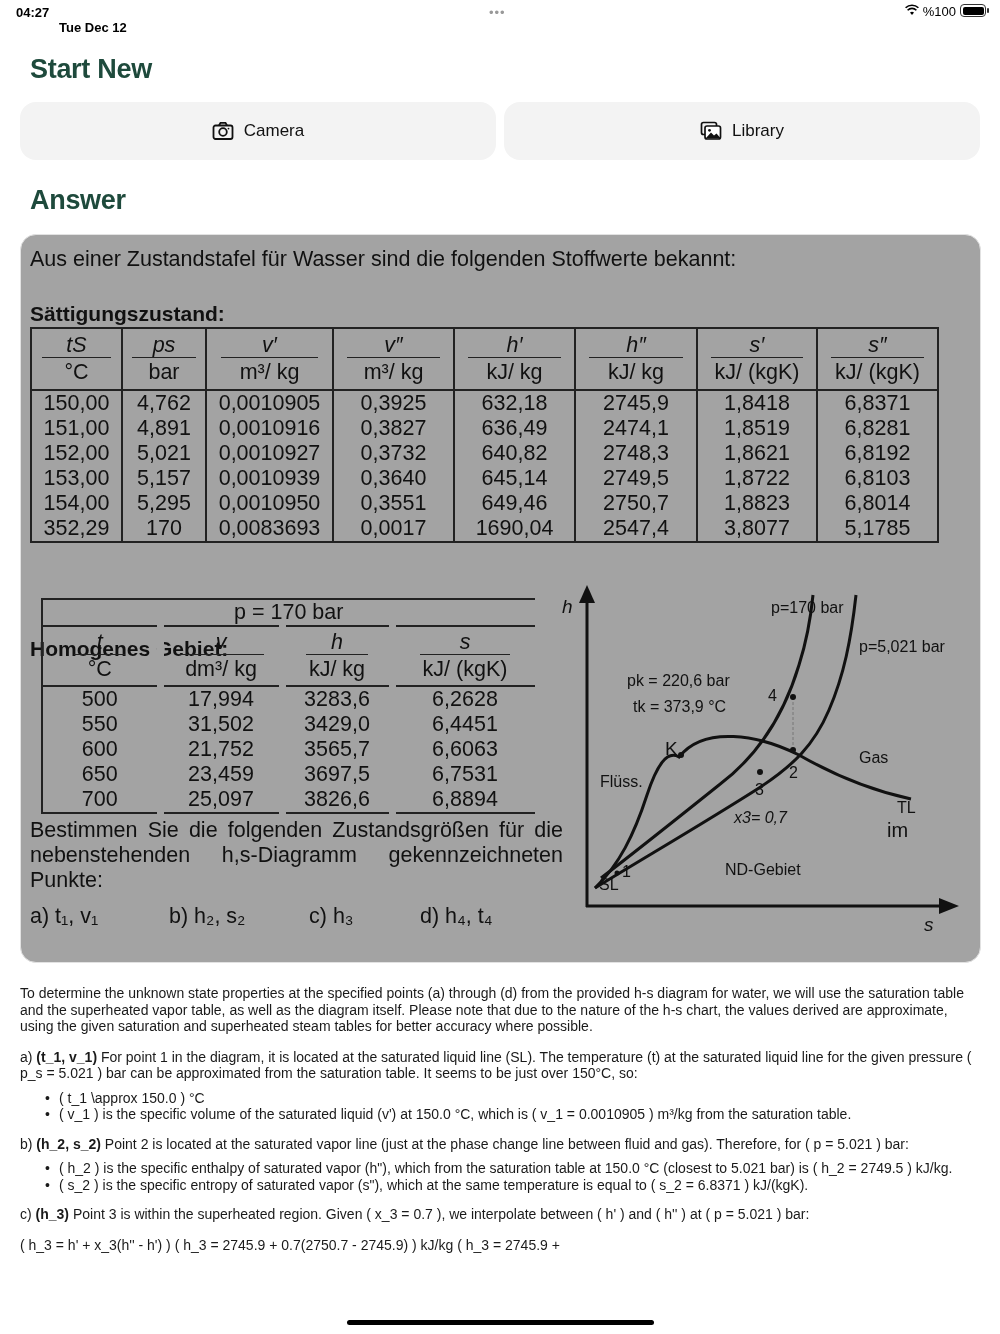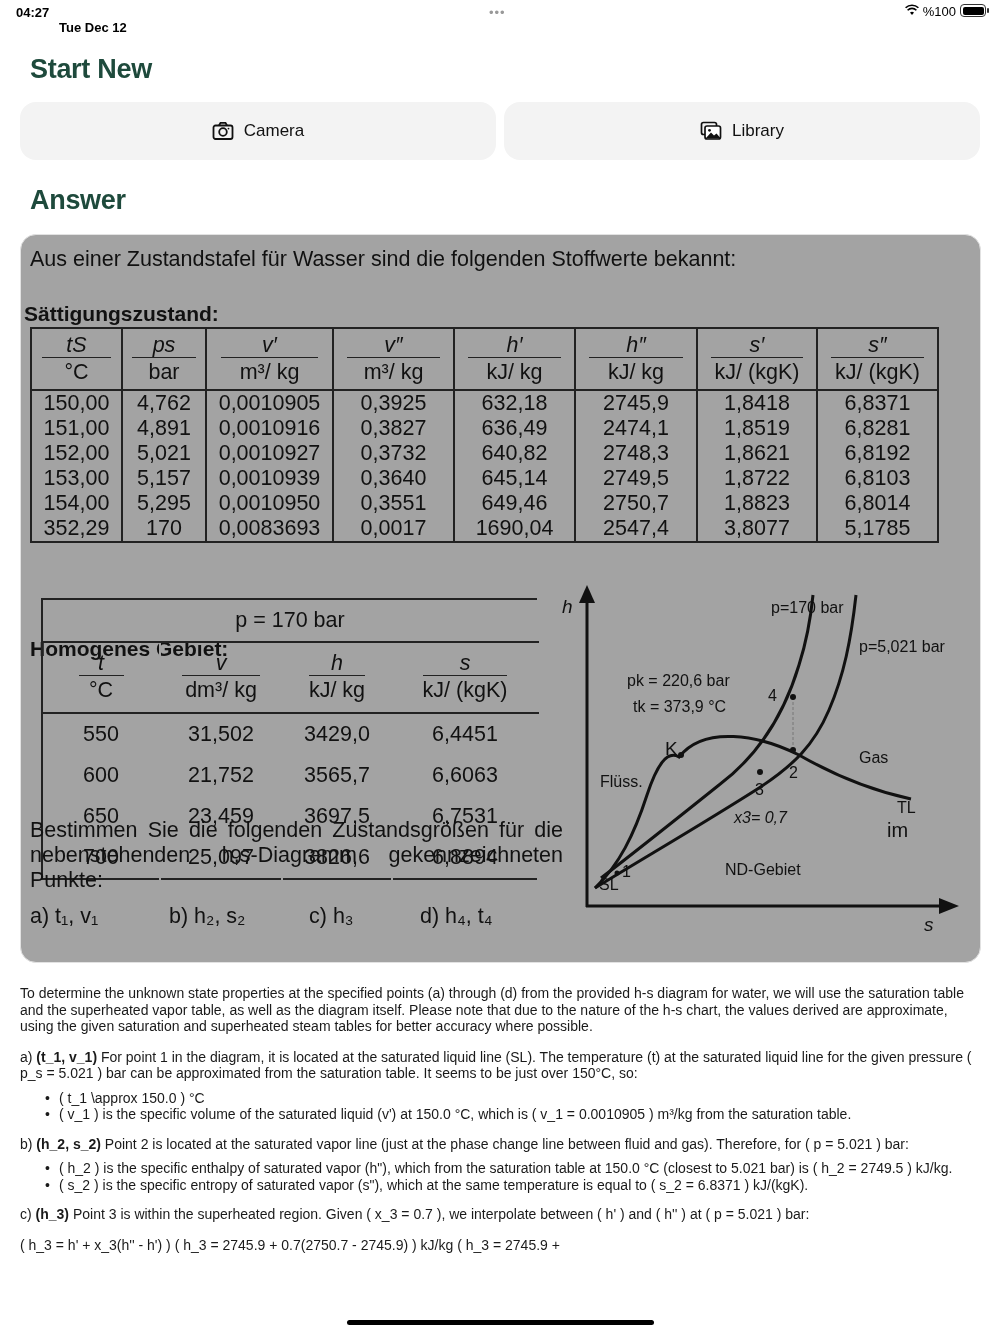--- a/index.html
+++ b/index.html
@@ -23,34 +23,34 @@
 
   .action-btn { position: absolute; top: 102px; height: 58px; background: #f3f3f3; border-radius: 16px; display: flex; align-items: center; justify-content: center; gap: 10px; font-size: 17px; color: #111; cursor: pointer; }
   .btn-camera { left: 20px; width: 476px; }
   .btn-library { left: 504px; width: 476px; }
   .btn-icon { width: 22px; height: 20px; }
 
   
   .problem-card { position: absolute; left: 20px; top: 234px; width: 961px; height: 729px; border: 1.5px solid #e2e2e2; border-radius: 16px; background: #a3a3a3; overflow: hidden; }
   .intro { position: absolute; left: 9px; top: 12px; font-size: 21.5px; color: #111; }
   .sub-heading { position: absolute; font-size: 21px; font-weight: 700; color: #111; }
-  .sh-sat { left: 3px; top: 67px; text-align: center; }
+  .sh-sat { left: 9px; top: 67px; text-align: center; }
   .sh-hom { left: 9px; top: 354px; margin-top: 48px; }
 
   table.sat { position: absolute; left: 9px; top: 92px; border-collapse: collapse; font-size: 21.5px; color: #111; }
   table.sat th, table.sat td { border-left: 2px solid #222; border-right: 2px solid #222; text-align: center; padding: 0; }
   table.sat { border: 2px solid #222; }
   table.sat thead tr { border-bottom: 2px solid #222; }
   table.sat th { font-weight: 400; height: 62px; vertical-align: middle; }
   table.sat td { height: 25px; line-height: 25px; }
   .hdr-sym { display: block; font-style: italic; border-bottom: 1.2px solid #222; margin: 0 auto; width: 78%; line-height: 24px; }
   .hdr-unit { display: block; line-height: 28px; }
 
   table.hom { position: absolute; left: 20px; top: 363px; border-collapse: collapse; font-size: 21.5px; color: #111; border: 2px solid #222; }
-  table.hom th, table.hom td { border-left: 2px solid #222; border-right: 2px solid #a3a3a3; text-align: center; padding: 8px; font-weight: 400; }
+  table.hom th, table.hom td { border-left: 2px solid #222; border-right: 7px solid #a3a3a3; text-align: center; padding: 0; font-weight: 400; }
   table.hom .prow th { height: 26px; border-bottom: 2px solid #222; }
   table.hom .urow th { height: 60px; border-bottom: 2px solid #222; }
   table.hom td { height: 25px; line-height: 25px; }
 
   .task-text { position: absolute; left: 9px; top: 583px; width: 533px; font-size: 21.5px; line-height: 25px; color: #111; text-align: justify; }
   .task-items { position: absolute; left: 9px; top: 669px; width: 540px; font-size: 21.5px; color: #111; }
   .task-items span { position: absolute; white-space: nowrap; }
 
   .diagram { position: absolute; left: 538px; top: 350px; width: 410px; height: 350px; }
   .diagram text { font-family: "Liberation Sans", sans-serif; fill: #111; }
@@ -249,20 +249,26 @@
             <span class="hdr-sym" style="width:60%">h</span>
             <span class="hdr-unit">kJ/ kg</span>
           </th>
         <th>
             <span class="hdr-sym" style="width:65%">s</span>
             <span class="hdr-unit">kJ/ (kgK)</span>
           </th>
       </tr>
     </thead>
     <tbody id="hom-body">
+        <tr>
+          <td>500</td>
+          <td>17,994</td>
+          <td>3283,6</td>
+          <td>6,2628</td>
+        </tr>
         <tr>
           <td>550</td>
           <td>31,502</td>
           <td>3429,0</td>
           <td>6,4451</td>
         </tr>
         <tr>
           <td>600</td>
           <td>21,752</td>
           <td>3565,7</td>

